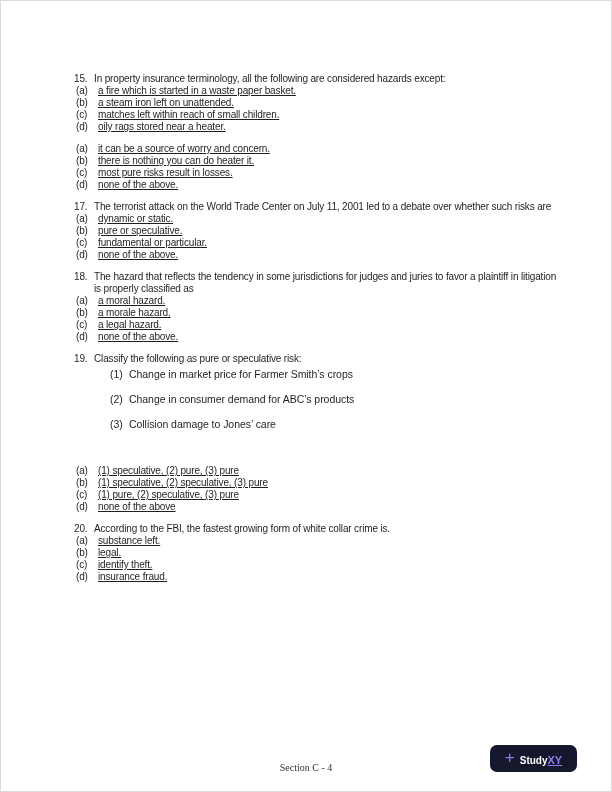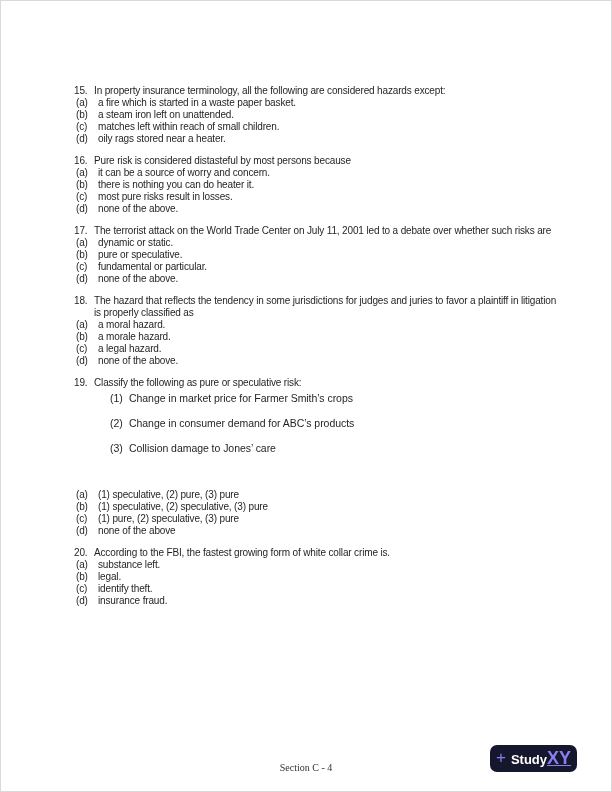--- a/index.html
+++ b/index.html
@@ -12,33 +12,33 @@
   .page {
     position: relative;
     width: 612px; height: 792px;
     box-sizing: border-box;
     background: #ffffff;
     border: 1px solid #d9d9d9;
     overflow: hidden;
   }
   .content {
     position: absolute;
-    left: 73px; top: 84px;
+    left: 73px; top: 72px;
     width: 487px;
     font-size: 10px;
     line-height: 12px;
     letter-spacing: -0.15px;
   }
   .question { margin-bottom: 10px; }
   .q-head { display: flex; }
   .q-num { flex: 0 0 20px; width: 20px; }
   .q-text { max-width: 466px; }
   .opt { display: flex; padding-left: 2px; }
   .opt-label { flex: 0 0 22px; }
-  .opt-text { flex: 1; }
+  .opt-text { flex: 1; text-decoration: underline; }
   .subitems { margin-top: 2px; }
   .subitem {
     display: flex;
     padding-left: 36px;
     font-size: 10.5px;
     line-height: 14px;
     margin-bottom: 11px;
     letter-spacing: -0.05px;
   }
   .subitem-label { flex: 0 0 19px; }
@@ -63,26 +63,26 @@
     gap: 5px;
   }
   .logo-plus {
     color: var(--logo-accent, #9488f0);
     font-size: 17px;
     line-height: 1;
     margin-top: -2px;
     font-weight: 400;
   }
   .logo-study {
-    font-size: 13px;
+    font-size: 10px;
     font-weight: 700;
     color: #ffffff;
   }
   .logo-xy {
-    font-size: 18px;
+    font-size: 11px;
     font-weight: 700;
     color: var(--logo-accent, #8678f0);
     text-decoration: underline;
   }
 </style>
 </head>
 <body>
 
 <div class="page">
   <main class="content">
@@ -106,24 +106,20 @@
           <span class="opt-text">matches left within reach of small children.</span>
         </div>
         <div class="opt">
           <span class="opt-label">(d)</span>
           <span class="opt-text">oily rags stored near a heater.</span>
         </div>
       </div>
     </section>
 
     <section class="question">
-      <div class="q-head">
-        <span class="q-num">16.</span>
-        <span class="q-text">Pure risk is considered distasteful by most persons because</span>
-      </div>
       <div class="opts">
         <div class="opt">
           <span class="opt-label">(a)</span>
           <span class="opt-text">it can be a source of worry and concern.</span>
         </div>
         <div class="opt">
           <span class="opt-label">(b)</span>
           <span class="opt-text">there is nothing you can do heater it.</span>
         </div>
         <div class="opt">

